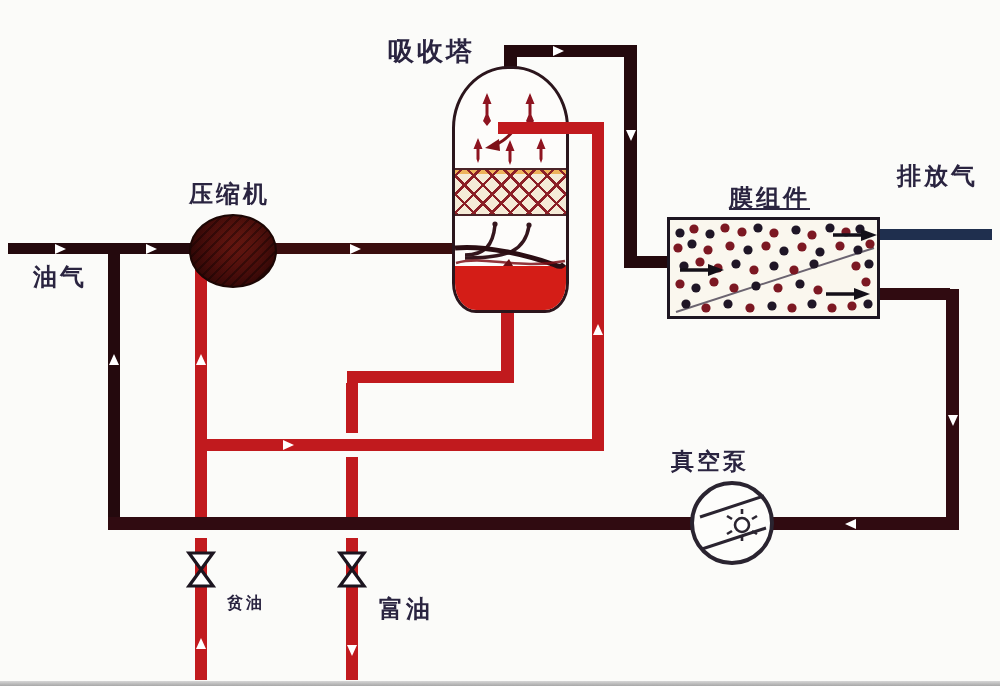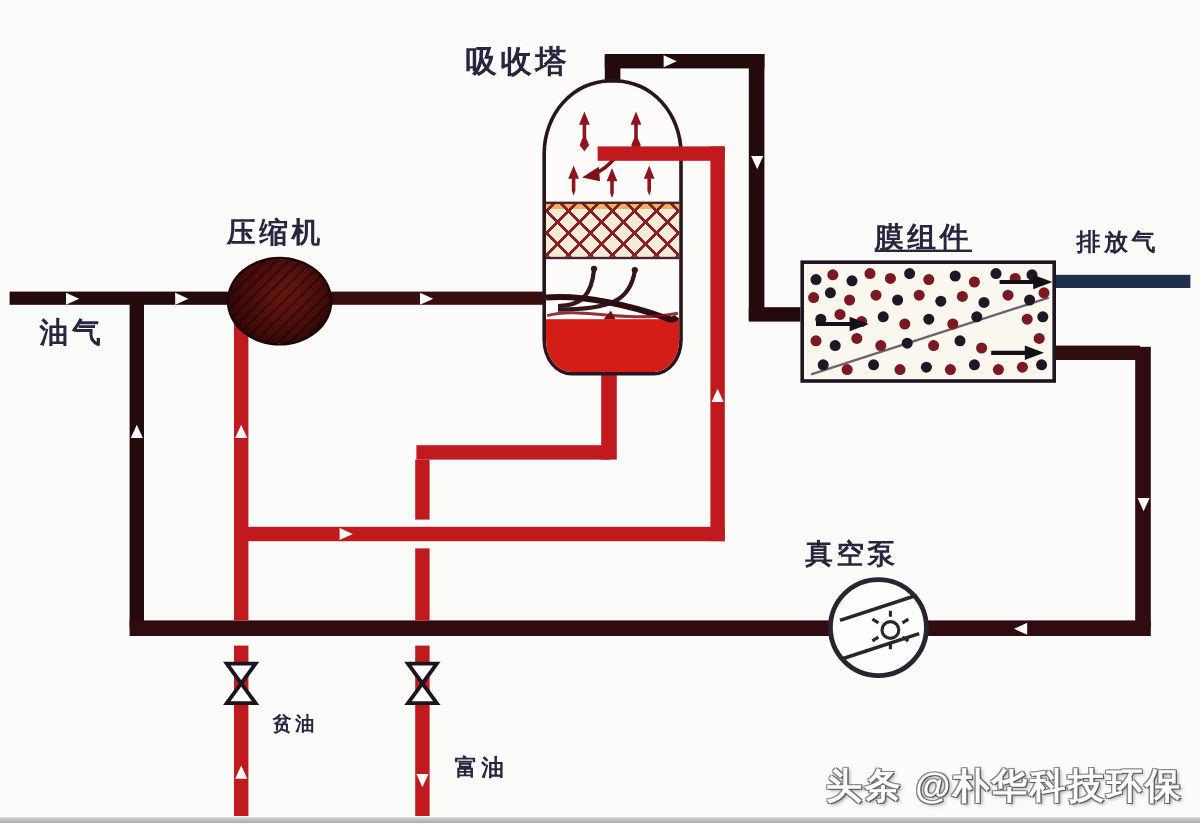--- a/index.html
+++ b/index.html
@@ -189,26 +189,25 @@
   </svg>
   <svg class="valve" style="left:336px;top:549px;" width="32" height="41" viewBox="0 0 32 41">
     <polygon points="4,4 28,4 16,20.5" fill="#ffffff" stroke="#1c1520" stroke-width="3.2"></polygon>
     <polygon points="4,37 28,37 16,20.5" fill="#ffffff" stroke="#1c1520" stroke-width="3.2"></polygon>
   </svg>
 
   <div class="label" style="left:388px;top:34px;font-size:26px;">吸收塔</div>
   <div class="label" style="left:189px;top:178px;font-size:24px;">压缩机</div>
   <div class="label" style="left:33px;top:261px;font-size:24px;">油气</div>
   <div class="label" style="left:729px;top:182px;font-size:24px;text-decoration:underline;">膜组件</div>
-  <div class="label" style="left:897px;top:188px;font-size:20px;">排放气</div>
+  <div class="label" style="left:897px;top:160px;font-size:24px;">排放气</div>
   <div class="label" style="left:671px;top:446px;font-size:23px;">真空泵</div>
   <div class="label" style="left:227px;top:593px;font-size:16px;">贫油</div>
-  <div class="label" style="left:379px;top:627px;font-size:19px;">富油</div>
-
-  <div class="watermark">头条 @朴华科技环保</div>
+  <div class="label" style="left:379px;top:593px;font-size:24px;">富油</div>
+
   <div class="bottom-strip"></div>
 <div class="pipe" style="left: 8px; top: 243px; width: 226px; height: 11px; background: rgb(36, 9, 13); z-index: 1;"></div>
     <div class="pipe" style="left: 234px; top: 243px; width: 222px; height: 11px; background: rgb(58, 13, 14); z-index: 1;"></div>
     <div class="pipe" style="left: 108px; top: 247px; width: 12px; height: 276px; background: rgb(36, 9, 13); z-index: 1;"></div>
     <div class="pipe" style="left: 108px; top: 517px; width: 851px; height: 13px; background: rgb(48, 11, 17); z-index: 1;"></div>
     <div class="pipe" style="left: 946px; top: 289px; width: 13px; height: 234px; background: rgb(48, 11, 17); z-index: 1;"></div>
     <div class="pipe" style="left: 874px; top: 288px; width: 76px; height: 12px; background: rgb(48, 11, 17); z-index: 1;"></div>
     <div class="pipe" style="left: 504px; top: 46px; width: 13px; height: 28px; background: rgb(36, 9, 13); z-index: 1;"></div>
     <div class="pipe" style="left: 504px; top: 45px; width: 133px; height: 12px; background: rgb(36, 9, 13); z-index: 1;"></div>
     <div class="pipe" style="left: 624px; top: 45px; width: 13px; height: 222px; background: rgb(36, 9, 13); z-index: 1;"></div>

